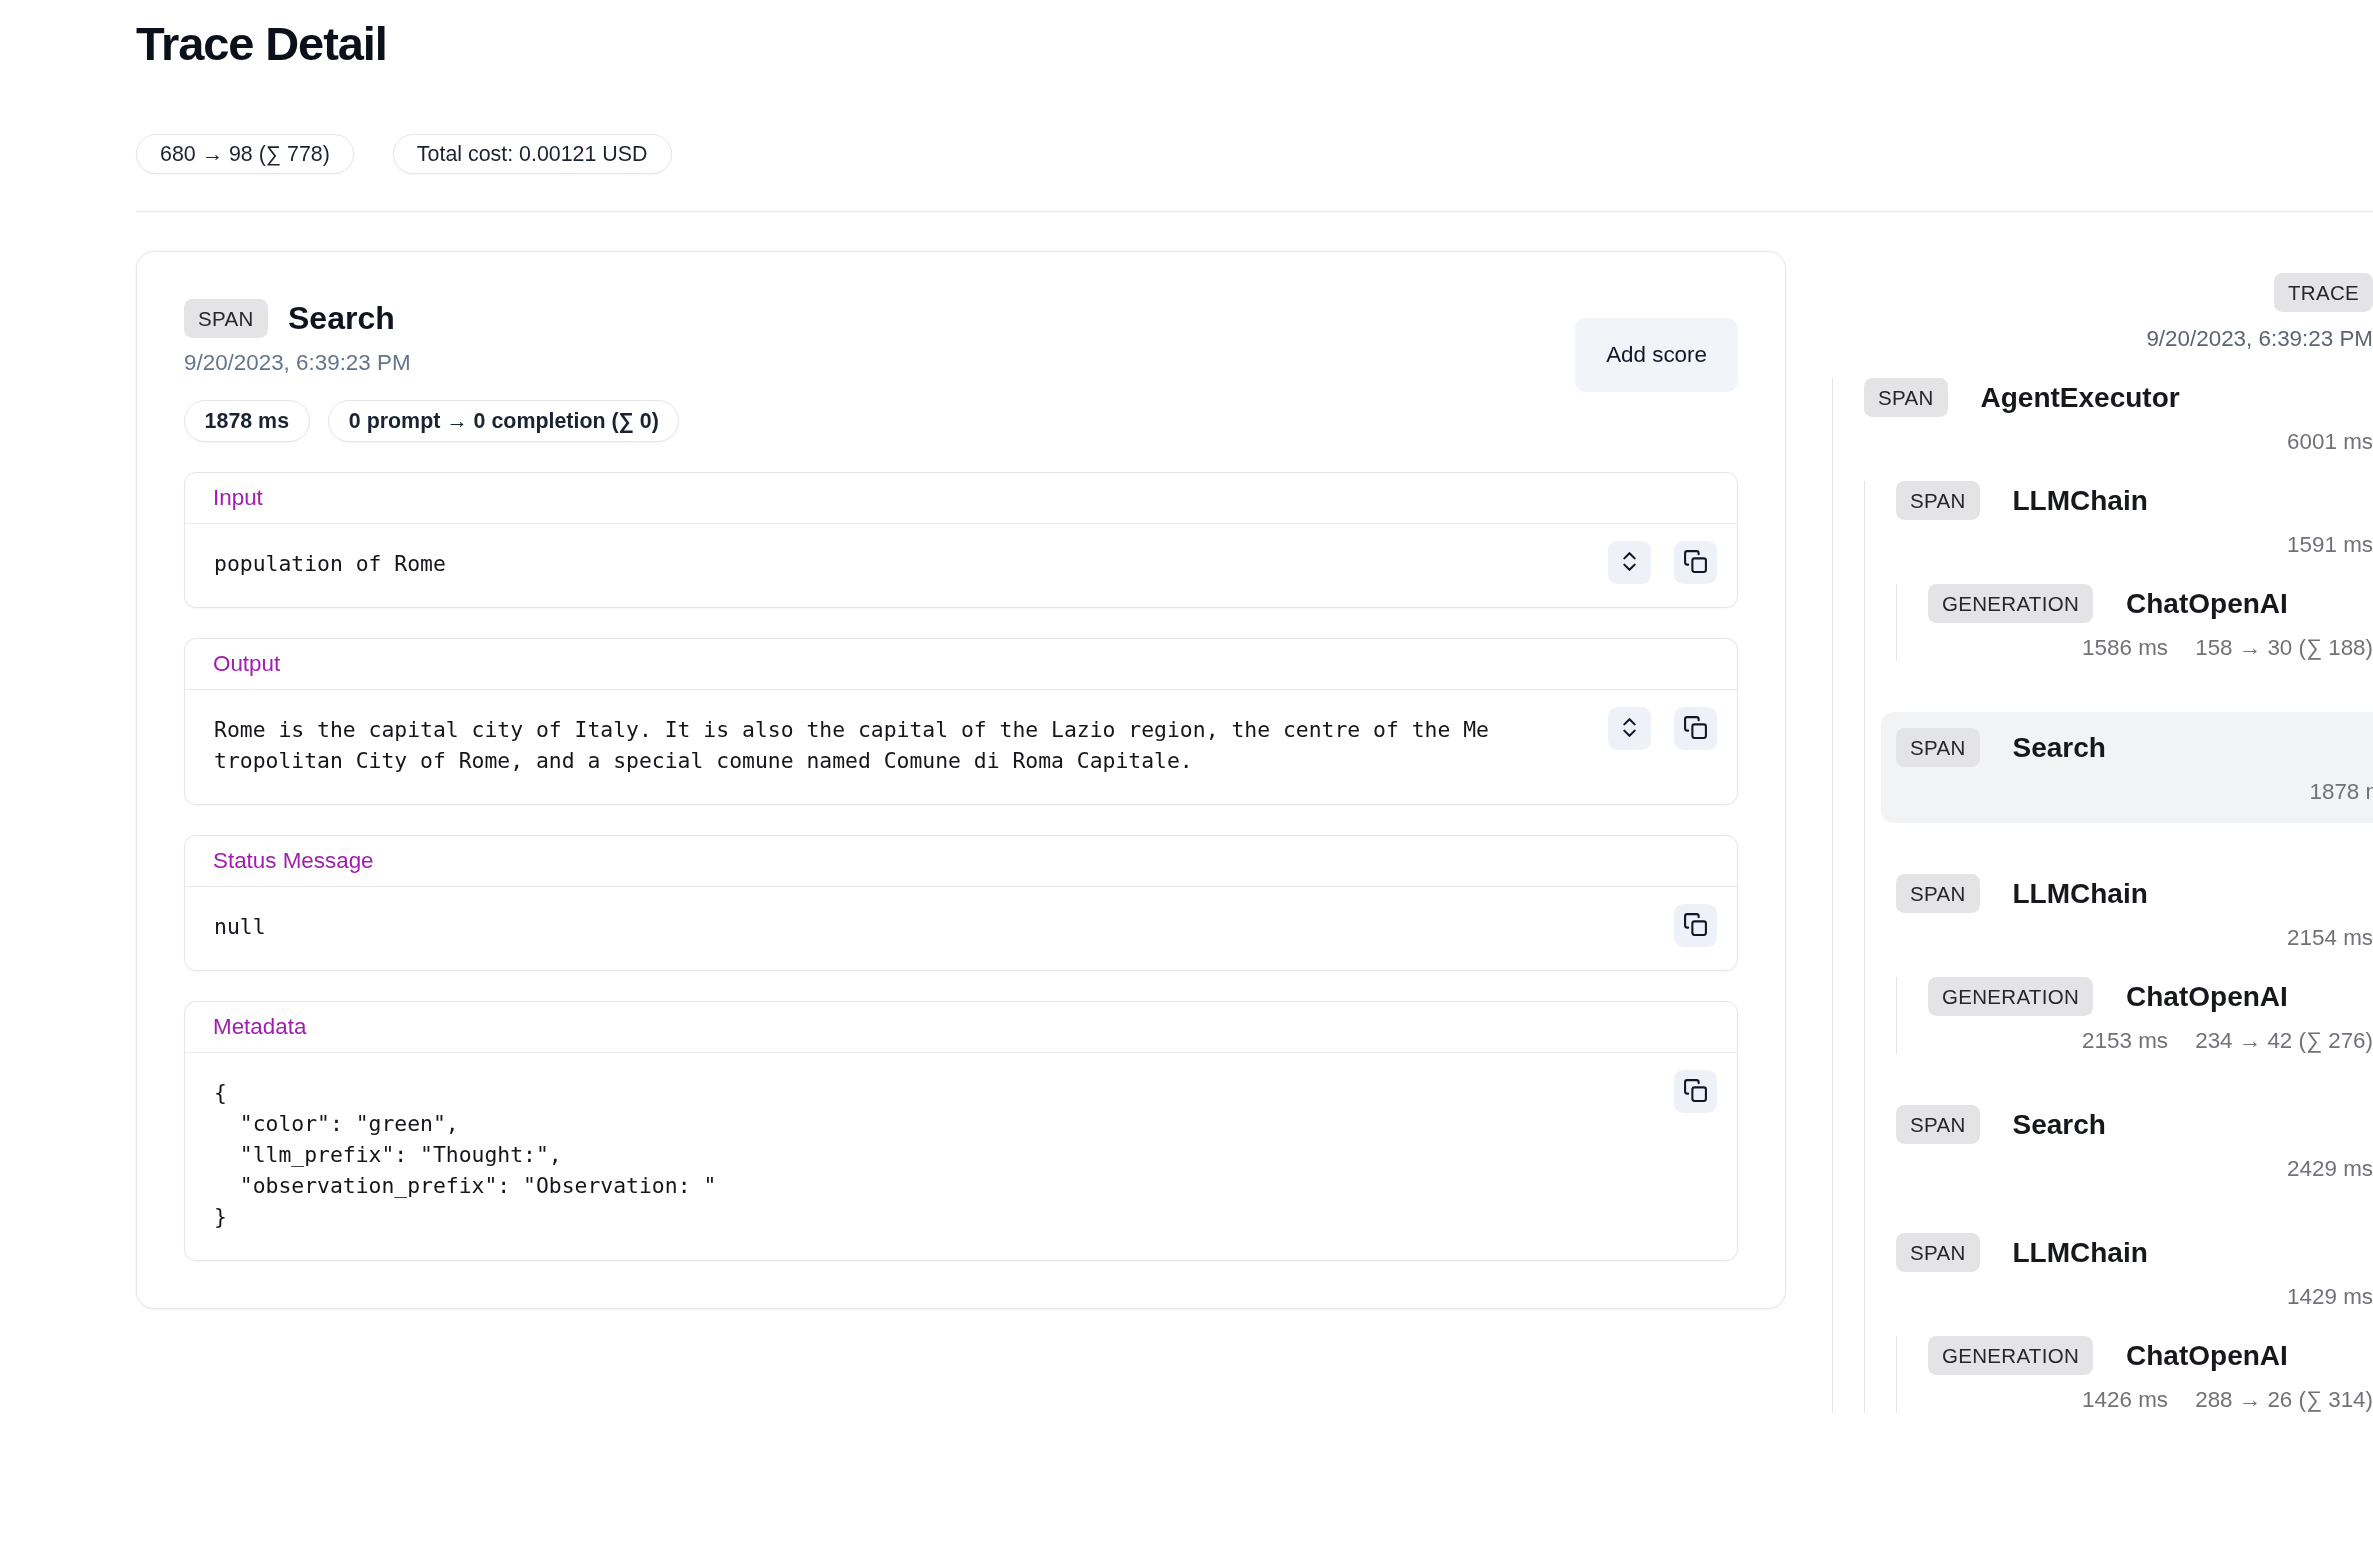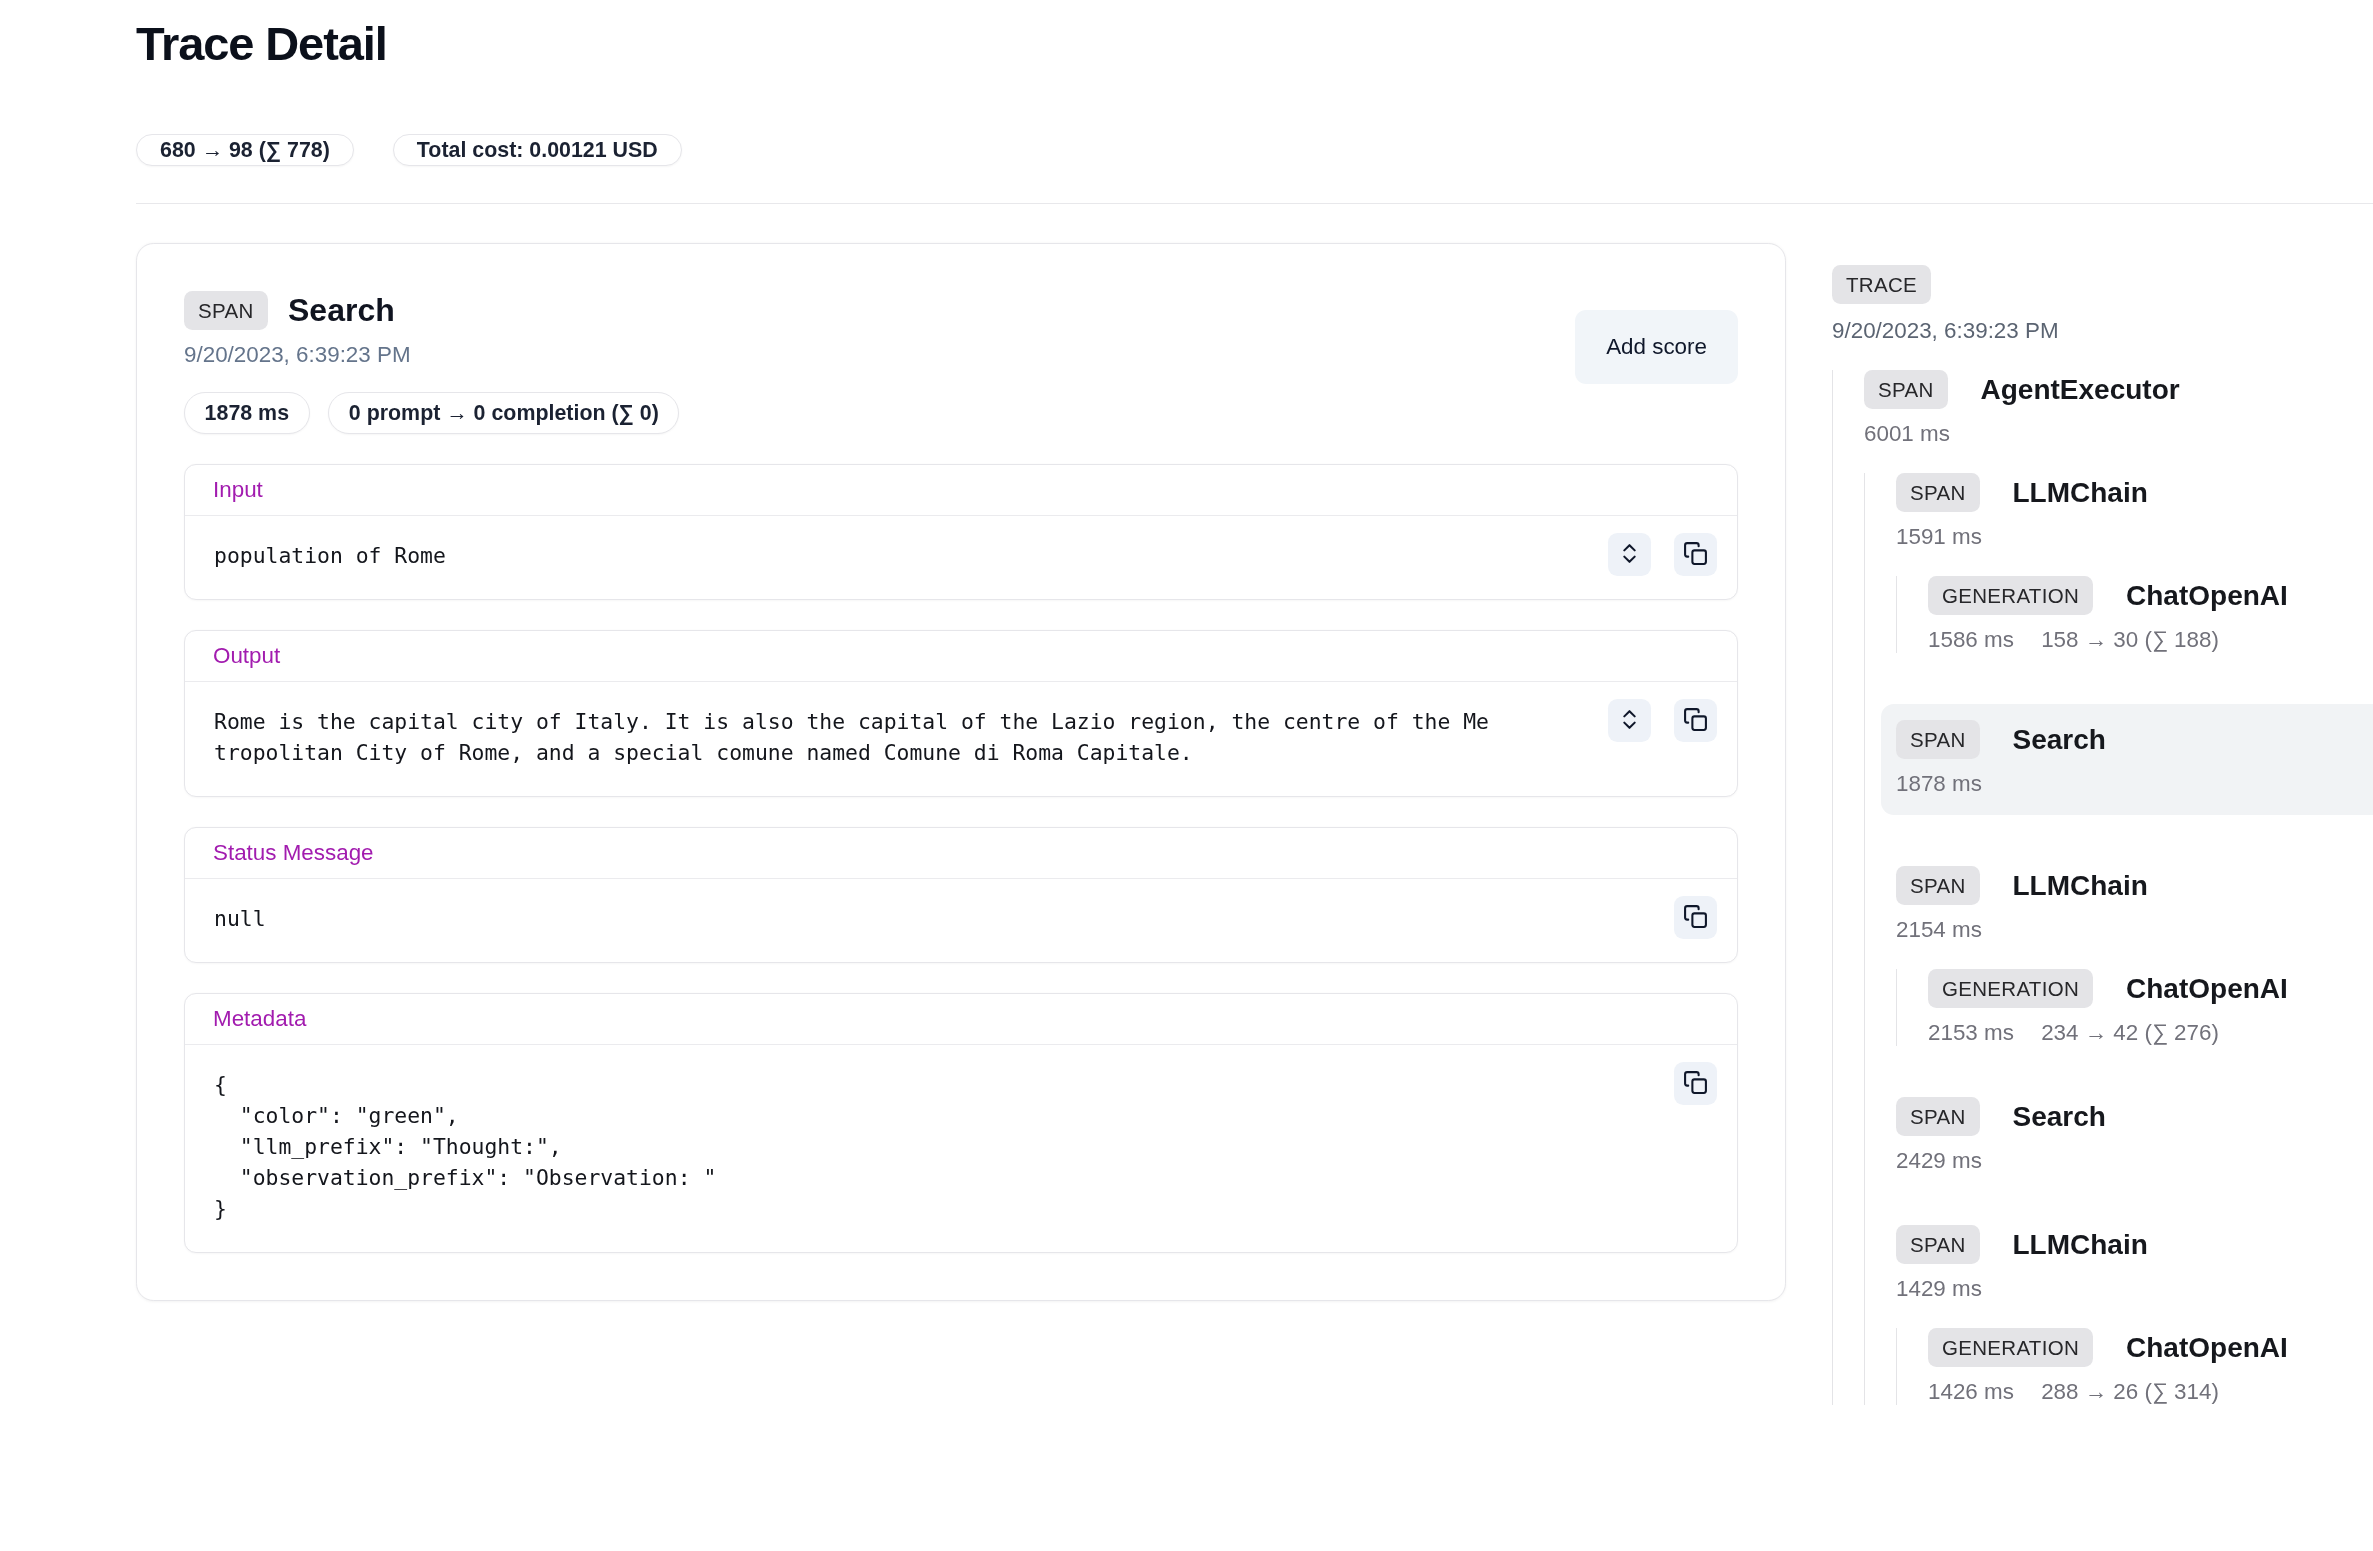--- a/index.html
+++ b/index.html
@@ -11,23 +11,23 @@
     -webkit-font-smoothing: antialiased;
   }
   .page { padding: 16px 0 0 136px; }
 
   
   .page-title {
     font-size: 47px; font-weight: 700; letter-spacing: -1.1px; color: #0b101b;
   }
   .top-badges { display: flex; gap: 39px; margin-top: 63px; }
   .pill {
-    display: inline-flex; align-items: center; height: 32px; padding: 0 23px;
+    display: inline-flex; align-items: center; height: 40px; padding: 0 23px;
     border: 1.9px solid #e6e6ea; border-radius: 22.4px; background: #fff;
-    font-size: 21.4px; font-weight: 700; color: #1b2232;
+    font-size: 21.4px; font-weight: 400; color: #1b2232;
     box-shadow: 0 0.9px 1.9px rgba(0,0,0,.04); white-space: nowrap;
   }
   .top-divider { border: none; border-top: 1.9px solid #e8e8eb; margin-top: 37px; }
 
   
   .content-row { display: flex; gap: 46px; margin-top: 39px; align-items: flex-start; }
 
   
   .obs-card {
     width: 1650px; flex: none;
@@ -73,21 +73,21 @@
   .mono.wrap-output { max-width: 1283px; }
   .panel-actions { position: absolute; top: 17px; right: 20.5px; display: flex; gap: 23px; }
   .icon-btn {
     width: 43px; height: 43px; border: none; border-radius: 9.3px; cursor: pointer;
     background: #eef2f8; display: flex; align-items: center; justify-content: center;
     color: #0f172a; flex: none;
   }
   .icon-btn svg { width: 25px; height: 25px; }
 
   
-  .sidebar { flex: 1; min-width: 0; padding-top: 22.4px; }
+  .sidebar { flex: 1; min-width: 0; padding-top: 22.4px; text-align: right; }
   .tree-date { margin-top: 14px; font-size: 22.4px; color: #5b6472; }
   .tchildren { margin-top: 26px; border-left: 1.9px solid #e4e4e7; padding-left: 31px; }
   .tchildren > .tnode { margin-top: 26px; }
   .tchildren > .tnode + .tnode { margin-top: 51px; }
   .tnode-row { display: flex; align-items: center; cursor: pointer; }
   .tname { font-size: 28px; font-weight: 600; color: #16181d; margin-left: 33px; white-space: nowrap; }
   .tmeta { margin-top: 12px; font-size: 22.4px; color: #71717a; white-space: nowrap; }
   .tmeta span + span { margin-left: 21px; }
   .tnode.selected {
     background: #f1f3f5; border-radius: 13px;

